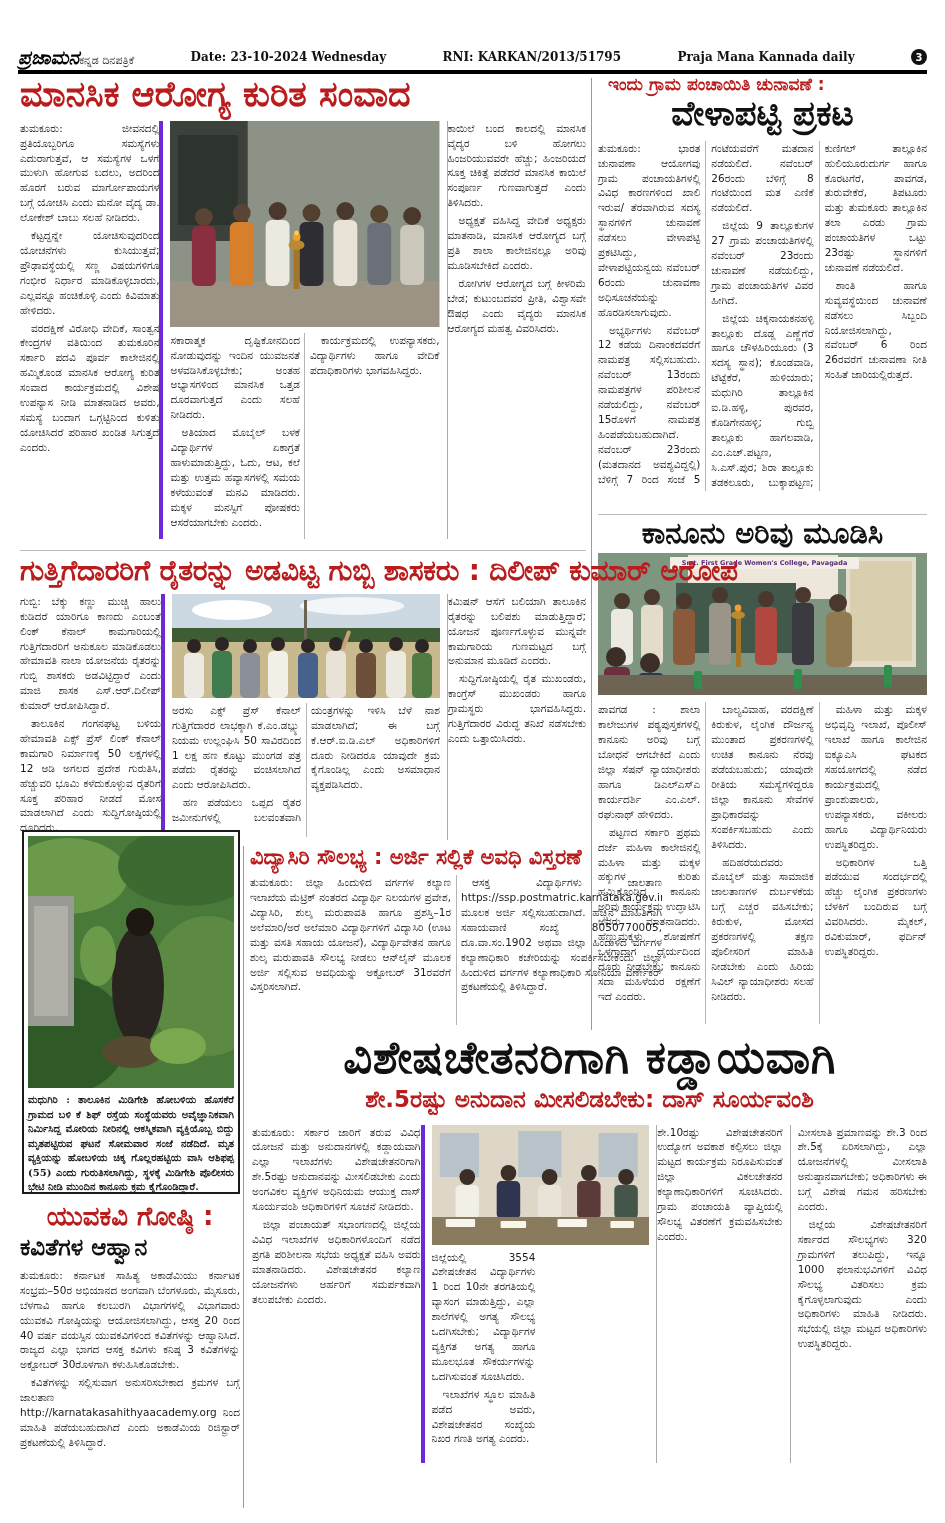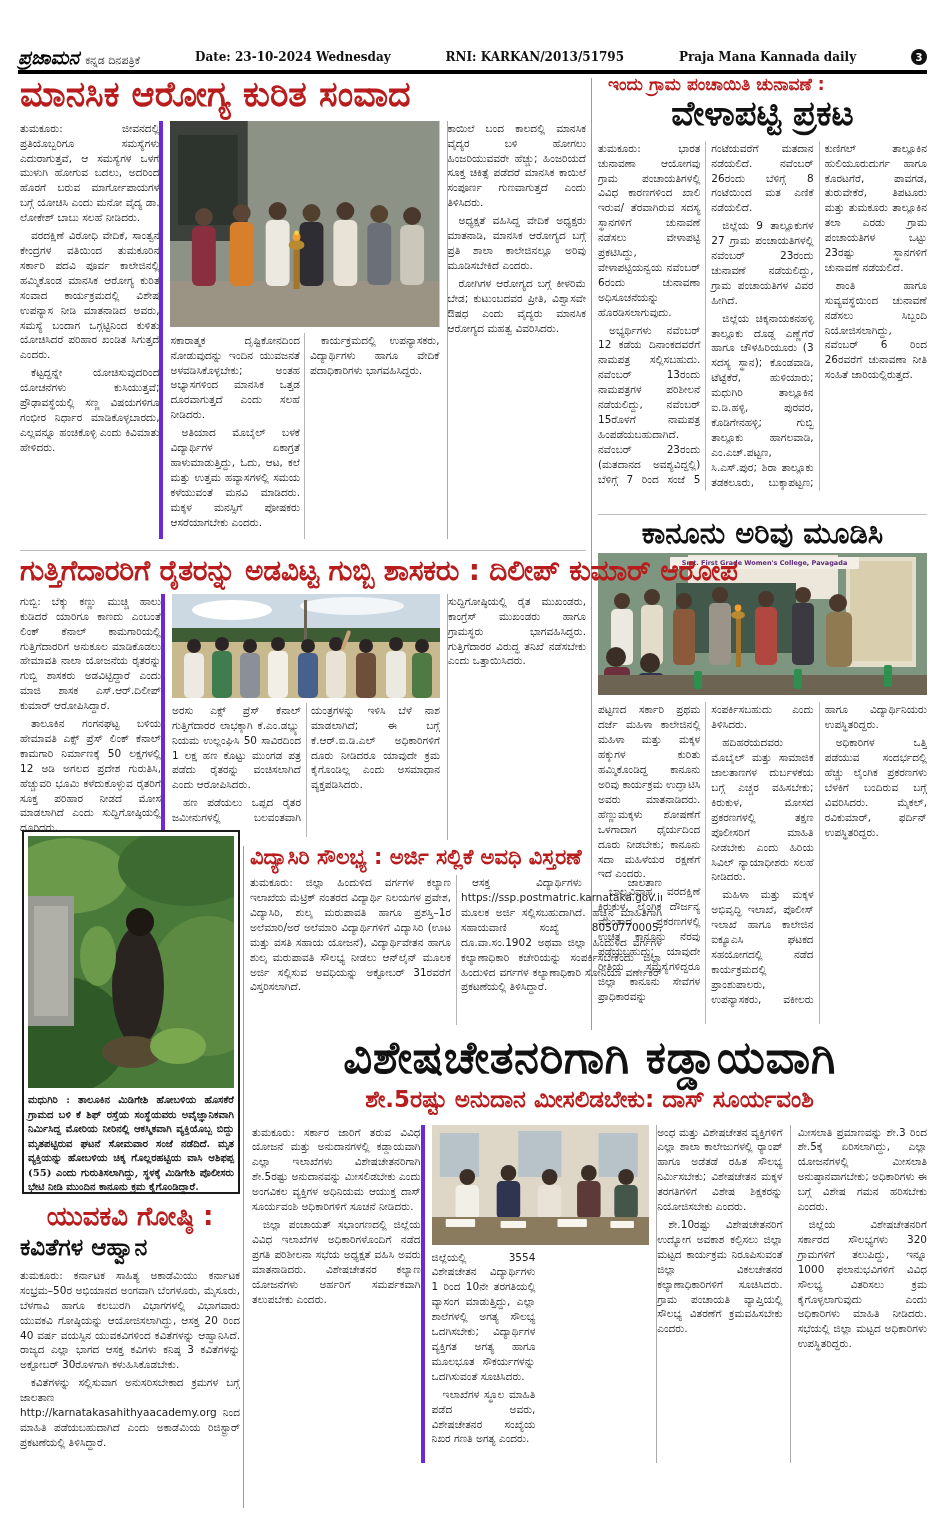--- a/index.html
+++ b/index.html
@@ -1,21 +1,21 @@
 <!DOCTYPE html>
 <html><head>
 <meta charset="utf-8">
 <style>
   html,body{margin:0;padding:0;background:#f2f2f2;}
   .page{position:relative;width:945px;height:1523px;background:#ffffff;margin:0 auto;
         font-family:"DejaVu Sans",sans-serif;color:#1b1b1b;overflow:hidden;}
   
   .masthead{position:absolute;left:18px;top:44px;width:909px;height:26px;
             border-bottom:4px solid #000;display:flex;align-items:center;justify-content:space-between;}
-  .logo-wrap{display:flex;align-items:baseline;gap:6px;}
+  .logo-wrap{display:flex;align-items:baseline;}
   .logo-kn{font-weight:bold;font-style:italic;font-size:19px;color:#000;}
   .logo-tag{font-size:11px;color:#222;}
   .mh-item{font-size:12px;font-weight:bold;color:#111;font-family:"DejaVu Serif",serif;}
   .page-circle{width:16px;height:16px;border-radius:50%;background:#111;color:#fff;
                font-size:10px;font-weight:bold;display:flex;align-items:center;justify-content:center;}
   
   .art{position:absolute;box-sizing:border-box;}
   .hl-red{color:#b91c1c;font-weight:bold;}
   .hl-black{color:#111;font-weight:bold;}
   .body-txt{font-size:10.5px;line-height:1.42;text-align:justify;overflow:hidden;color:#1c1c1c;}
@@ -91,22 +91,22 @@
   <div class="vline" style="left:591px;top:78px;height:952px;"></div>
   <div class="vline" style="left:243px;top:846px;height:662px;"></div>
   <div class="hline" style="left:598px;top:514px;width:329px;"></div>
   <div class="hline" style="left:20px;top:550px;width:566px;"></div>
 
   <div class="art" style="left:20px;top:76px;width:566px;height:482px;">
     <div class="a1-head hl-red">ಮಾನಸಿಕ ಆರೋಗ್ಯ ಕುರಿತ ಸಂವಾದ</div>
     <div class="flexrow a1-body">
       <div class="a1c body-txt">
           <p>ತುಮಕೂರು: ಜೀವನದಲ್ಲಿ ಪ್ರತಿಯೊಬ್ಬರಿಗೂ ಸಮಸ್ಯೆಗಳು ಎದುರಾಗುತ್ತವೆ, ಆ ಸಮಸ್ಯೆಗಳ ಒಳಗೆ ಮುಳುಗಿ ಹೋಗುವ ಬದಲು, ಅದರಿಂದ ಹೊರಗೆ ಬರುವ ಮಾರ್ಗೋಪಾಯಗಳ ಬಗ್ಗೆ ಯೋಚಿಸಿ ಎಂದು ಮನೋ ವೈದ್ಯ ಡಾ. ಲೋಕೇಶ್ ಬಾಬು ಸಲಹೆ ನೀಡಿದರು.</p>
+          <p>ಕೆಟ್ಟದ್ದನ್ನೇ ಯೋಚಿಸುವುದರಿಂದ ಯೋಚನೆಗಳು ಕುಸಿಯುತ್ತವೆ; ಪ್ರೌಢಾವಸ್ಥೆಯಲ್ಲಿ ಸಣ್ಣ ವಿಷಯಗಳಿಗೂ ಗಂಭೀರ ನಿರ್ಧಾರ ಮಾಡಿಕೊಳ್ಳಬಾರದು, ಎಲ್ಲವನ್ನೂ ಹಂಚಿಕೊಳ್ಳಿ ಎಂದು ಕಿವಿಮಾತು ಹೇಳಿದರು.</p>
           <p>ವರದಕ್ಷಿಣೆ ವಿರೋಧಿ ವೇದಿಕೆ, ಸಾಂತ್ವನ ಕೇಂದ್ರಗಳ ವತಿಯಿಂದ ತುಮಕೂರಿನ ಸರ್ಕಾರಿ ಪದವಿ ಪೂರ್ವ ಕಾಲೇಜಿನಲ್ಲಿ ಹಮ್ಮಿಕೊಂಡ ಮಾನಸಿಕ ಆರೋಗ್ಯ ಕುರಿತ ಸಂವಾದ ಕಾರ್ಯಕ್ರಮದಲ್ಲಿ ವಿಶೇಷ ಉಪನ್ಯಾಸ ನೀಡಿ ಮಾತನಾಡಿದ ಅವರು, ಸಮಸ್ಯೆ ಬಂದಾಗ ಒಗ್ಗಟ್ಟಿನಿಂದ ಕುಳಿತು ಯೋಚಿಸಿದರೆ ಪರಿಹಾರ ಖಂಡಿತ ಸಿಗುತ್ತದೆ ಎಂದರು.</p>
-          <p>ಕೆಟ್ಟದ್ದನ್ನೇ ಯೋಚಿಸುವುದರಿಂದ ಯೋಚನೆಗಳು ಕುಸಿಯುತ್ತವೆ; ಪ್ರೌಢಾವಸ್ಥೆಯಲ್ಲಿ ಸಣ್ಣ ವಿಷಯಗಳಿಗೂ ಗಂಭೀರ ನಿರ್ಧಾರ ಮಾಡಿಕೊಳ್ಳಬಾರದು, ಎಲ್ಲವನ್ನೂ ಹಂಚಿಕೊಳ್ಳಿ ಎಂದು ಕಿವಿಮಾತು ಹೇಳಿದರು.</p>
         </div>
       <div class="a1mid sep-l sep-r">
         <div class="photo" style="height:206px;">
           <svg viewBox="0 0 270 206" preserveAspectRatio="none">
             <rect width="270" height="206" fill="#8d9287"></rect>
             <rect x="0" y="0" width="78" height="120" fill="#3c423b"></rect>
             <rect x="8" y="14" width="60" height="90" fill="#2d332d"></rect>
             <rect x="0" y="160" width="270" height="46" fill="#9b9383"></rect>
             <g>
               <circle cx="34" cy="96" r="9" fill="#5a4436"></circle>
@@ -190,20 +190,21 @@
         <rect x="138" y="64" width="5" height="50" fill="#a3762c"></rect>
         <ellipse cx="140" cy="62" rx="7" ry="4" fill="#b98a2f"></ellipse>
         <circle cx="140" cy="55" r="3.4" fill="#f29d2c"></circle>
         <rect x="96" y="118" width="8" height="18" rx="2" fill="#2e8f4f"></rect>
         <rect x="196" y="116" width="8" height="20" rx="2" fill="#2e8f4f"></rect>
         <rect x="286" y="112" width="8" height="22" rx="2" fill="#2e8f4f"></rect>
       </svg>
       <div class="banner">Smt. First Grade Women's College, Pavagada</div>
     </div>
     <div class="a3-body body-txt cols3">
+        <p>ಪಾವಗಡ : ಶಾಲಾ ಕಾಲೇಜುಗಳ ಪಠ್ಯಪುಸ್ತಕಗಳಲ್ಲಿ ಕಾನೂನು ಅರಿವು ಬಗ್ಗೆ ಬೋಧನೆ ಆಗಬೇಕಿದೆ ಎಂದು ಜಿಲ್ಲಾ ಸೆಷನ್ ನ್ಯಾಯಾಧೀಶರು ಹಾಗೂ ಡಿಎಲ್‌ಎಸ್‌ಎ ಕಾರ್ಯದರ್ಶಿ ಎಂ.ಎಲ್. ರಘುನಾಥ್ ಹೇಳಿದರು.</p>
         <p>ಪಟ್ಟಣದ ಸರ್ಕಾರಿ ಪ್ರಥಮ ದರ್ಜೆ ಮಹಿಳಾ ಕಾಲೇಜಿನಲ್ಲಿ ಮಹಿಳಾ ಮತ್ತು ಮಕ್ಕಳ ಹಕ್ಕುಗಳ ಕುರಿತು ಹಮ್ಮಿಕೊಂಡಿದ್ದ ಕಾನೂನು ಅರಿವು ಕಾರ್ಯಕ್ರಮ ಉದ್ಘಾಟಿಸಿ ಅವರು ಮಾತನಾಡಿದರು. ಹೆಣ್ಣುಮಕ್ಕಳು ಶೋಷಣೆಗೆ ಒಳಗಾದಾಗ ಧೈರ್ಯದಿಂದ ದೂರು ನೀಡಬೇಕು; ಕಾನೂನು ಸದಾ ಮಹಿಳೆಯರ ರಕ್ಷಣೆಗೆ ಇದೆ ಎಂದರು.</p>
         <p>ಬಾಲ್ಯವಿವಾಹ, ವರದಕ್ಷಿಣೆ ಕಿರುಕುಳ, ಲೈಂಗಿಕ ದೌರ್ಜನ್ಯ ಮುಂತಾದ ಪ್ರಕರಣಗಳಲ್ಲಿ ಉಚಿತ ಕಾನೂನು ನೆರವು ಪಡೆಯಬಹುದು; ಯಾವುದೇ ರೀತಿಯ ಸಮಸ್ಯೆಗಳಿದ್ದರೂ ಜಿಲ್ಲಾ ಕಾನೂನು ಸೇವೆಗಳ ಪ್ರಾಧಿಕಾರವನ್ನು ಸಂಪರ್ಕಿಸಬಹುದು ಎಂದು ತಿಳಿಸಿದರು.</p>
         <p>ಹದಿಹರೆಯದವರು ಮೊಬೈಲ್ ಮತ್ತು ಸಾಮಾಜಿಕ ಜಾಲತಾಣಗಳ ದುರ್ಬಳಕೆಯ ಬಗ್ಗೆ ಎಚ್ಚರ ವಹಿಸಬೇಕು; ಕಿರುಕುಳ, ಮೋಸದ ಪ್ರಕರಣಗಳಲ್ಲಿ ತಕ್ಷಣ ಪೊಲೀಸರಿಗೆ ಮಾಹಿತಿ ನೀಡಬೇಕು ಎಂದು ಹಿರಿಯ ಸಿವಿಲ್ ನ್ಯಾಯಾಧೀಶರು ಸಲಹೆ ನೀಡಿದರು.</p>
         <p>ಮಹಿಳಾ ಮತ್ತು ಮಕ್ಕಳ ಅಭಿವೃದ್ಧಿ ಇಲಾಖೆ, ಪೊಲೀಸ್ ಇಲಾಖೆ ಹಾಗೂ ಕಾಲೇಜಿನ ಐಕ್ಯೂಎಸಿ ಘಟಕದ ಸಹಯೋಗದಲ್ಲಿ ನಡೆದ ಕಾರ್ಯಕ್ರಮದಲ್ಲಿ ಪ್ರಾಂಶುಪಾಲರು, ಉಪನ್ಯಾಸಕರು, ವಕೀಲರು ಹಾಗೂ ವಿದ್ಯಾರ್ಥಿನಿಯರು ಉಪಸ್ಥಿತರಿದ್ದರು.</p>
         <p>ಅಧಿಕಾರಿಗಳ ಒತ್ತಿ ಪಡೆಯುವ ಸಂದರ್ಭದಲ್ಲಿ ಹೆಚ್ಚು ಲೈಂಗಿಕ ಪ್ರಕರಣಗಳು ಬೆಳಕಿಗೆ ಬಂದಿರುವ ಬಗ್ಗೆ ವಿವರಿಸಿದರು. ಮೈಕಲ್, ರವಿಕುಮಾರ್, ಫರ್ದಿನ್ ಉಪಸ್ಥಿತರಿದ್ದರು.</p>
       </div>
   </div>
 
   <div class="art" style="left:20px;top:556px;width:566px;height:288px;">
     <div class="a4-head hl-red">ಗುತ್ತಿಗೆದಾರರಿಗೆ ರೈತರನ್ನು ಅಡವಿಟ್ಟ ಗುಬ್ಬಿ ಶಾಸಕರು : ದಿಲೀಪ್ ಕುಮಾರ್ ಆರೋಪ</div>
@@ -243,20 +244,21 @@
                 <rect x="240" y="59" width="20" height="45" rx="5" fill="#4f7a44"></rect>
             </g>
           </svg>
         </div>
         <div class="a4midtxt body-txt cols2">
             <p>ಅರಸು ಎಕ್ಸ್ ಪ್ರೆಸ್ ಕೆನಾಲ್ ಗುತ್ತಿಗೆದಾರರ ಲಾಭಕ್ಕಾಗಿ ಕೆ.ಎಂ.ಡಬ್ಲ್ಯು ನಿಯಮ ಉಲ್ಲಂಘಿಸಿ 50 ಸಾವಿರದಿಂದ 1 ಲಕ್ಷ ಹಣ ಕೊಟ್ಟು ಮುಂಗಡ ಪತ್ರ ಪಡೆದು ರೈತರನ್ನು ವಂಚಿಸಲಾಗಿದೆ ಎಂದು ಆರೋಪಿಸಿದರು.</p>
             <p>ಹಣ ಪಡೆಯಲು ಒಪ್ಪದ ರೈತರ ಜಮೀನುಗಳಲ್ಲಿ ಬಲವಂತವಾಗಿ ಯಂತ್ರಗಳನ್ನು ಇಳಿಸಿ ಬೆಳೆ ನಾಶ ಮಾಡಲಾಗಿದೆ; ಈ ಬಗ್ಗೆ ಕೆ.ಆರ್.ಐ.ಡಿ.ಎಲ್ ಅಧಿಕಾರಿಗಳಿಗೆ ದೂರು ನೀಡಿದರೂ ಯಾವುದೇ ಕ್ರಮ ಕೈಗೊಂಡಿಲ್ಲ ಎಂದು ಅಸಮಾಧಾನ ವ್ಯಕ್ತಪಡಿಸಿದರು.</p>
           </div>
       </div>
       <div class="a4c body-txt" style="width:138px;">
+          <p>ಕಮಿಷನ್ ಆಸೆಗೆ ಬಲಿಯಾಗಿ ತಾಲೂಕಿನ ರೈತರನ್ನು ಬಲಿಪಶು ಮಾಡುತ್ತಿದ್ದಾರೆ; ಯೋಜನೆ ಪೂರ್ಣಗೊಳ್ಳುವ ಮುನ್ನವೇ ಕಾಮಗಾರಿಯ ಗುಣಮಟ್ಟದ ಬಗ್ಗೆ ಅನುಮಾನ ಮೂಡಿದೆ ಎಂದರು.</p>
           <p>ಸುದ್ದಿಗೋಷ್ಠಿಯಲ್ಲಿ ರೈತ ಮುಖಂಡರು, ಕಾಂಗ್ರೆಸ್ ಮುಖಂಡರು ಹಾಗೂ ಗ್ರಾಮಸ್ಥರು ಭಾಗವಹಿಸಿದ್ದರು. ಗುತ್ತಿಗೆದಾರರ ವಿರುದ್ಧ ತನಿಖೆ ನಡೆಸಬೇಕು ಎಂದು ಒತ್ತಾಯಿಸಿದರು.</p>
         </div>
     </div>
   </div>
 
   <div class="art" style="left:250px;top:846px;width:412px;height:190px;">
     <div class="a5-head hl-red">ವಿದ್ಯಾಸಿರಿ ಸೌಲಭ್ಯ : ಅರ್ಜಿ ಸಲ್ಲಿಕೆ ಅವಧಿ ವಿಸ್ತರಣೆ</div>
     <div class="a5-body body-txt cols2">
         <p>ತುಮಕೂರು: ಜಿಲ್ಲಾ ಹಿಂದುಳಿದ ವರ್ಗಗಳ ಕಲ್ಯಾಣ ಇಲಾಖೆಯ ಮೆಟ್ರಿಕ್ ನಂತರದ ವಿದ್ಯಾರ್ಥಿ ನಿಲಯಗಳ ಪ್ರವೇಶ, ವಿದ್ಯಾಸಿರಿ, ಶುಲ್ಕ ಮರುಪಾವತಿ ಹಾಗೂ ಪ್ರಶಸ್ತಿ–1ರ ಅಲೆಮಾರಿ/ಅರೆ ಅಲೆಮಾರಿ ವಿದ್ಯಾರ್ಥಿಗಳಿಗೆ ವಿದ್ಯಾಸಿರಿ (ಊಟ ಮತ್ತು ವಸತಿ ಸಹಾಯ ಯೋಜನೆ), ವಿದ್ಯಾರ್ಥಿವೇತನ ಹಾಗೂ ಶುಲ್ಕ ಮರುಪಾವತಿ ಸೌಲಭ್ಯ ನೀಡಲು ಆನ್‌ಲೈನ್ ಮೂಲಕ ಅರ್ಜಿ ಸಲ್ಲಿಸುವ ಅವಧಿಯನ್ನು ಅಕ್ಟೋಬರ್ 31ರವರೆಗೆ ವಿಸ್ತರಿಸಲಾಗಿದೆ.</p>
         <p>ಆಸಕ್ತ ವಿದ್ಯಾರ್ಥಿಗಳು ಜಾಲತಾಣ https://ssp.postmatric.karnataka.gov.in ಮೂಲಕ ಅರ್ಜಿ ಸಲ್ಲಿಸಬಹುದಾಗಿದೆ. ಹೆಚ್ಚಿನ ಮಾಹಿತಿಗಾಗಿ ಸಹಾಯವಾಣಿ ಸಂಖ್ಯೆ 8050770005, ದೂ.ವಾ.ಸಂ.1902 ಅಥವಾ ಜಿಲ್ಲಾ ಹಿಂದುಳಿದ ವರ್ಗಗಳ ಕಲ್ಯಾಣಾಧಿಕಾರಿ ಕಚೇರಿಯನ್ನು ಸಂಪರ್ಕಿಸಬೇಕೆಂದು ಜಿಲ್ಲಾ ಹಿಂದುಳಿದ ವರ್ಗಗಳ ಕಲ್ಯಾಣಾಧಿಕಾರಿ ಸೋನಿಯಾ ವರ್ಣೇಕರ್ ಪ್ರಕಟಣೆಯಲ್ಲಿ ತಿಳಿಸಿದ್ದಾರೆ.</p>
@@ -325,21 +327,20 @@
             <rect x="128" y="94" width="30" height="8" rx="1" fill="#f7f5ec"></rect>
             <rect x="182" y="96" width="24" height="7" rx="1" fill="#f7f5ec"></rect>
           </svg>
         </div>
         <div class="a8midtxt body-txt cols2">
             <p>ಜಿಲ್ಲೆಯಲ್ಲಿ 3554 ವಿಶೇಷಚೇತನ ವಿದ್ಯಾರ್ಥಿಗಳು 1 ರಿಂದ 10ನೇ ತರಗತಿಯಲ್ಲಿ ವ್ಯಾಸಂಗ ಮಾಡುತ್ತಿದ್ದು, ಎಲ್ಲಾ ಶಾಲೆಗಳಲ್ಲಿ ಅಗತ್ಯ ಸೌಲಭ್ಯ ಒದಗಿಸಬೇಕು; ವಿದ್ಯಾರ್ಥಿಗಳ ವ್ಯಕ್ತಿಗತ ಅಗತ್ಯ ಹಾಗೂ ಮೂಲಭೂತ ಸೌಕರ್ಯಗಳನ್ನು ಒದಗಿಸುವಂತೆ ಸೂಚಿಸಿದರು.</p>
             <p>ಇಲಾಖೆಗಳ ಸ್ಥೂಲ ಮಾಹಿತಿ ಪಡೆದ ಅವರು, ವಿಶೇಷಚೇತನರ ಸಂಖ್ಯೆಯ ನಿಖರ ಗಣತಿ ಅಗತ್ಯ ಎಂದರು.</p>
           </div>
       </div>
       <div class="a8c3 body-txt sep-r">
-          <p>ಅಂಧ ಮತ್ತು ವಿಶೇಷಚೇತನ ವ್ಯಕ್ತಿಗಳಿಗೆ ಎಲ್ಲಾ ಶಾಲಾ ಕಾಲೇಜುಗಳಲ್ಲಿ ರ‍್ಯಾಂಪ್ ಹಾಗೂ ಅಡೆತಡೆ ರಹಿತ ಸೌಲಭ್ಯ ನಿರ್ಮಿಸಬೇಕು; ವಿಶೇಷಚೇತನ ಮಕ್ಕಳ ತರಗತಿಗಳಿಗೆ ವಿಶೇಷ ಶಿಕ್ಷಕರನ್ನು ನಿಯೋಜಿಸಬೇಕು ಎಂದರು.</p>
           <p>ಶೇ.10ರಷ್ಟು ವಿಶೇಷಚೇತನರಿಗೆ ಉದ್ಯೋಗ ಅವಕಾಶ ಕಲ್ಪಿಸಲು ಜಿಲ್ಲಾ ಮಟ್ಟದ ಕಾರ್ಯಕ್ರಮ ನಿರೂಪಿಸುವಂತೆ ಜಿಲ್ಲಾ ವಿಕಲಚೇತನರ ಕಲ್ಯಾಣಾಧಿಕಾರಿಗಳಿಗೆ ಸೂಚಿಸಿದರು. ಗ್ರಾಮ ಪಂಚಾಯತಿ ವ್ಯಾಪ್ತಿಯಲ್ಲಿ ಸೌಲಭ್ಯ ವಿತರಣೆಗೆ ಕ್ರಮವಹಿಸಬೇಕು ಎಂದರು.</p>
         </div>
       <div class="a8c4 body-txt">
           <p>ಮೀಸಲಾತಿ ಪ್ರಮಾಣವನ್ನು ಶೇ.3 ರಿಂದ ಶೇ.5ಕ್ಕೆ ಏರಿಸಲಾಗಿದ್ದು, ಎಲ್ಲಾ ಯೋಜನೆಗಳಲ್ಲಿ ಮೀಸಲಾತಿ ಅನುಷ್ಠಾನವಾಗಬೇಕು; ಅಧಿಕಾರಿಗಳು ಈ ಬಗ್ಗೆ ವಿಶೇಷ ಗಮನ ಹರಿಸಬೇಕು ಎಂದರು.</p>
           <p>ಜಿಲ್ಲೆಯ ವಿಶೇಷಚೇತನರಿಗೆ ಸರ್ಕಾರದ ಸೌಲಭ್ಯಗಳು 320 ಗ್ರಾಮಗಳಿಗೆ ತಲುಪಿದ್ದು, ಇನ್ನೂ 1000 ಫಲಾನುಭವಿಗಳಿಗೆ ವಿವಿಧ ಸೌಲಭ್ಯ ವಿತರಿಸಲು ಕ್ರಮ ಕೈಗೊಳ್ಳಲಾಗುವುದು ಎಂದು ಅಧಿಕಾರಿಗಳು ಮಾಹಿತಿ ನೀಡಿದರು. ಸಭೆಯಲ್ಲಿ ಜಿಲ್ಲಾ ಮಟ್ಟದ ಅಧಿಕಾರಿಗಳು ಉಪಸ್ಥಿತರಿದ್ದರು.</p>
         </div>
     </div>
   </div>
 
 </div>

